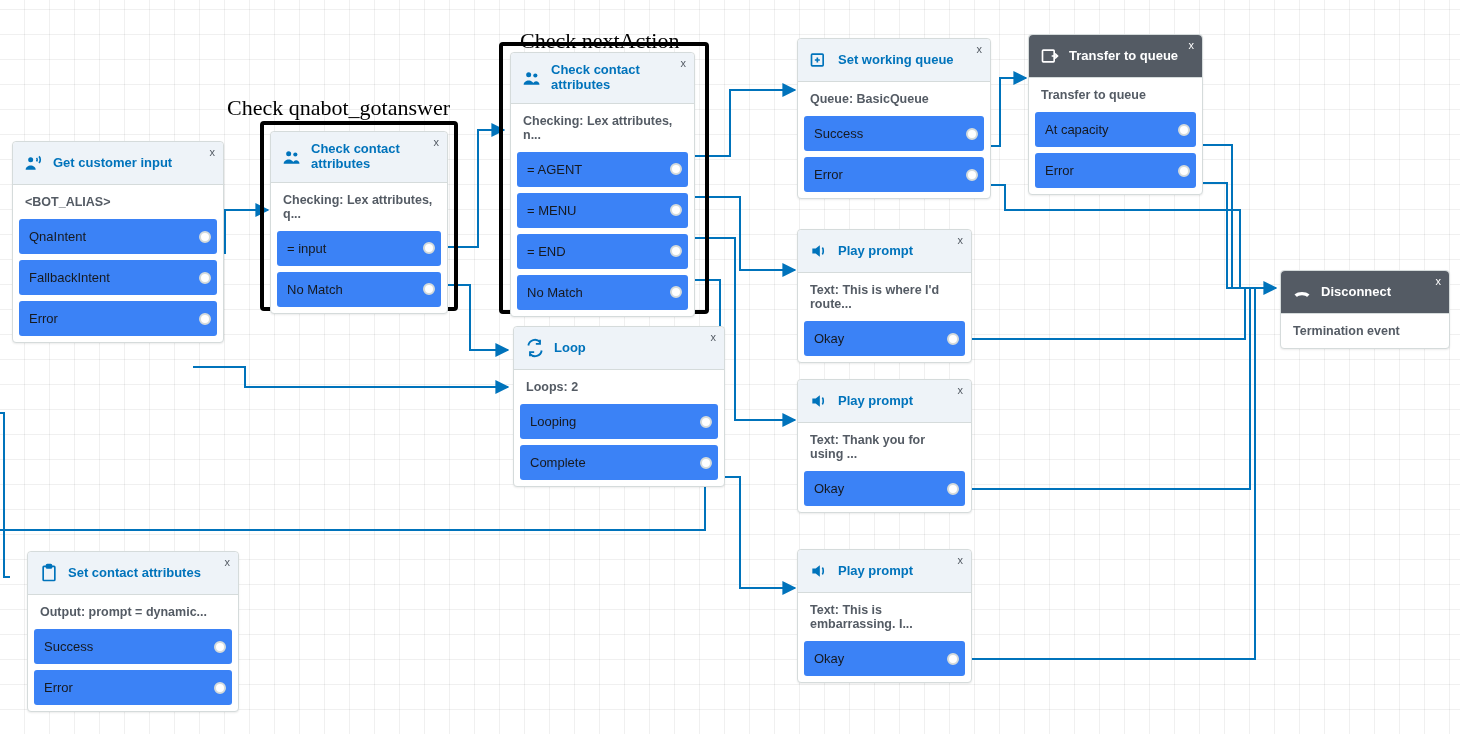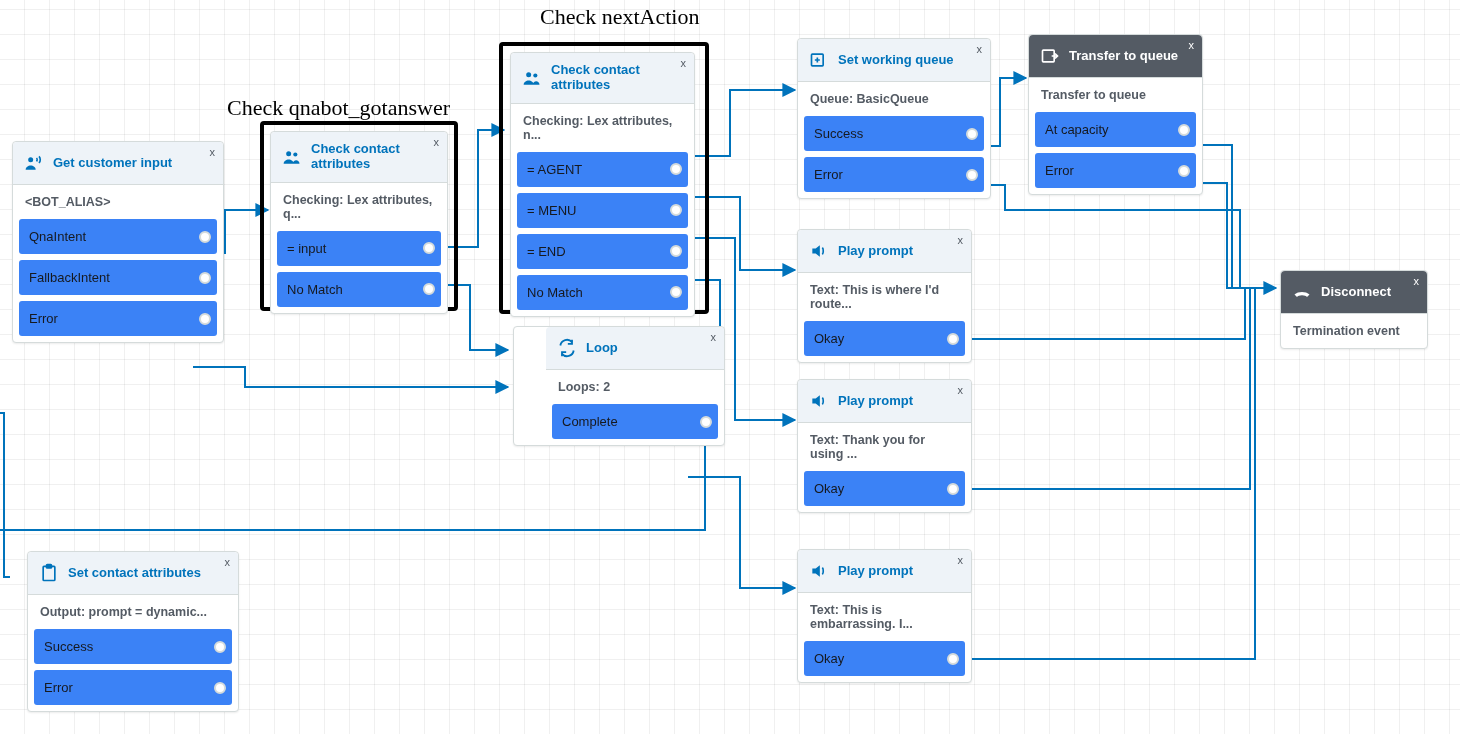--- a/index.html
+++ b/index.html
@@ -131,21 +131,21 @@
     <path d="M970 659 H1255 V288 H1276" marker-end="url(#arr)"></path>
 
     <path d="M1200 145 H1232 V288 H1276"></path>
     <path d="M1200 183 H1227 V288 H1276"></path>
   </g>
 </svg>
 
 <div class="annot" style="left:227px; top:95px;">Check qnabot_gotanswer</div>
 <div class="anbox" style="left:260px; top:121px; width:198px; height:190px;"></div>
 
-<div class="annot" style="left:520px; top:4px;margin-left:20px;">Check nextAction</div>
+<div class="annot" style="left:520px; top:28px;">Check nextAction</div>
 <div class="anbox" style="left:499px; top:42px; width:210px; height:272px;"></div>
 
 <div class="block" style="left:12px; top:141px;">
   <div class="head">
     <span class="icon">
       <svg viewBox="0 0 24 24" width="20" height="20" fill="currentColor">
           <circle cx="8" cy="8" r="3"></circle>
           <path d="M2 20c0-3 3-5 6-5s6 2 6 5"></path>
           <path d="M15 6c1 1 1 3 0 4M18 4c2 2 2 6 0 8" stroke="currentColor" stroke-width="2" fill="none"></path>
         </svg>
@@ -188,32 +188,33 @@
     <span class="title">Check contact attributes</span>
     <span class="close">x</span>
   </div>
   <div class="sub">Checking: Lex attributes, n...</div>
   <div class="row"><span>= AGENT</span><span class="port"></span></div>
   <div class="row"><span>= MENU</span><span class="port"></span></div>
   <div class="row"><span>= END</span><span class="port"></span></div>
   <div class="row"><span>No Match</span><span class="port"></span></div>
 </div>
 
-<div class="block" style="left:513px; top:326px;padding-left:32px;">
+<div class="block" style="left:513px; top:326px;">
   <div class="head">
     <span class="icon">
       <svg viewBox="0 0 24 24" width="20" height="20" fill="none" stroke="currentColor" stroke-width="2.2">
           <path d="M4 9a8 8 0 0 1 14-4M20 15a8 8 0 0 1-14 4"></path>
           <path d="M18 2v5h-5M6 22v-5h5"></path>
         </svg>
     </span>
     <span class="title">Loop</span>
     <span class="close">x</span>
   </div>
   <div class="sub">Loops: 2</div>
+  <div class="row"><span>Looping</span><span class="port"></span></div>
   <div class="row"><span>Complete</span><span class="port"></span></div>
 </div>
 
 <div class="block" style="left:27px; top:551px;">
   <div class="head">
     <span class="icon">
       <svg viewBox="0 0 24 24" width="20" height="20" fill="none" stroke="currentColor" stroke-width="2">
           <rect x="5" y="4" width="14" height="17" rx="1"></rect>
           <rect x="9" y="2" width="6" height="4" rx="1" fill="currentColor"></rect>
         </svg>
@@ -296,21 +297,21 @@
         </svg>
     </span>
     <span class="title">Transfer to queue</span>
     <span class="close">x</span>
   </div>
   <div class="sub">Transfer to queue</div>
   <div class="row"><span>At capacity</span><span class="port"></span></div>
   <div class="row"><span>Error</span><span class="port"></span></div>
 </div>
 
-<div class="block dark" style="left:1280px; top:270px; width:148px;">
+<div class="block dark" style="left:1280px; top:270px; width:170px;">
   <div class="head">
     <span class="icon">
       <svg viewBox="0 0 24 24" width="20" height="20" fill="currentColor">
           <path d="M21 15c-2-2-6-3-9-3s-7 1-9 3l3 3c1-1 3-2 6-2s5 1 6 2l3-3z"></path>
         </svg>
     </span>
     <span class="title">Disconnect</span>
     <span class="close">x</span>
   </div>
   <div class="sub">Termination event</div>

